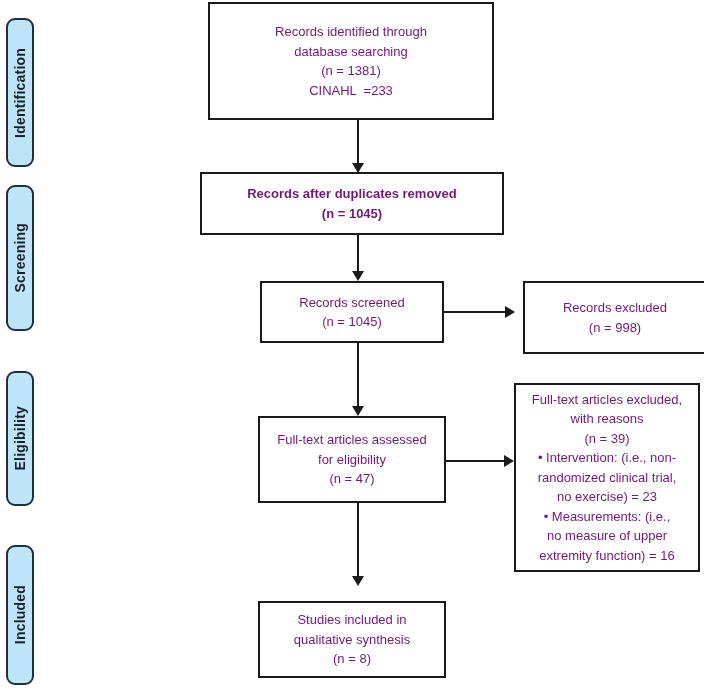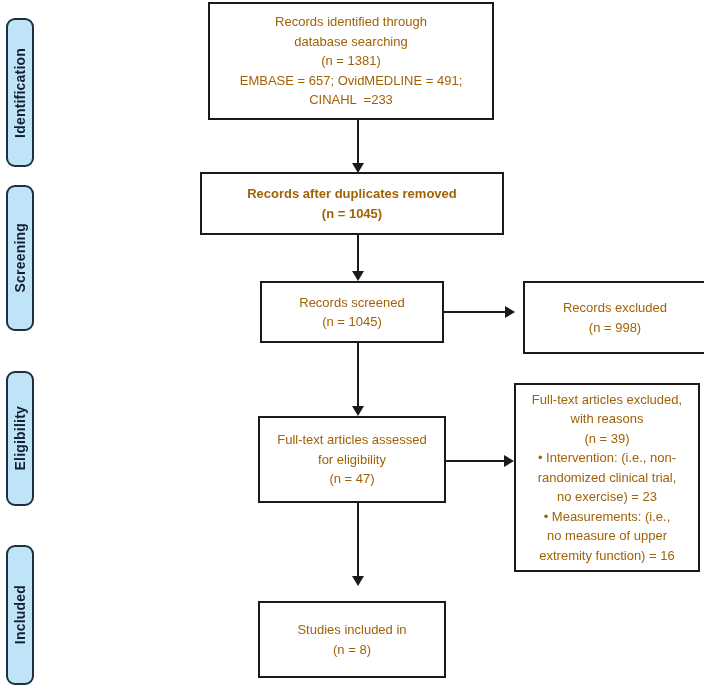--- a/index.html
+++ b/index.html
@@ -42,21 +42,21 @@
   .flow-box {
     position: absolute;
     box-sizing: border-box;
     background: #ffffff;
     border: 2px solid #1a1a1a;
     display: flex;
     flex-direction: column;
     align-items: center;
     justify-content: center;
     text-align: center;
-    color: #a16207;
+    color: #701a75;
     font-size: 13px;
     line-height: 1.5;
     padding: 4px 21px;
   }
   .flow-box .line { display: block; white-space: pre; }
   .flow-box .line.wrap { white-space: normal; }
   
   .conn-v {
     position: absolute;
     width: 2px;
@@ -120,21 +120,20 @@
   <div class="conn-h" style="left:446px; top:460px; width:62px;"></div>
   <div class="arrow-right" style="left:504px; top:455px;"></div>
 
   <div class="conn-v" style="left:357px; top:493px; height:85px;"></div>
   <div class="arrow-down" style="left:352px; top:576px;"></div>
 
   <div class="flow-box" style="left:208px; top:2px; width:286px; height:118px;">
     <span class="line">Records identified through</span>
     <span class="line">database searching</span>
     <span class="line">(n = 1381)</span>
-    <span class="line">EMBASE = 657; OvidMEDLINE = 491;</span>
     <span class="line">CINAHL  =233</span>
   </div>
 
   <div class="flow-box" style="left:200px; top:172px; width:304px; height:63px;font-weight:bold;">
     <span class="line">Records after duplicates removed</span>
     <span class="line">(n = 1045)</span>
   </div>
 
   <div class="flow-box" style="left:260px; top:281px; width:184px; height:62px;">
     <span class="line">Records screened</span>
@@ -155,16 +154,17 @@
   <div class="flow-box" style="left:514px; top:383px; width:186px; height:189px;">
     <span class="line">Full-text articles excluded,</span>
     <span class="line">with reasons</span>
     <span class="line">(n = 39)</span>
     <span class="line wrap">• Intervention: (i.e., non-randomized clinical trial, no exercise) = 23</span>
     <span class="line wrap">• Measurements: (i.e., no measure of upper extremity function) = 16</span>
   </div>
 
   <div class="flow-box" style="left:258px; top:586px; width:188px; height:77px;margin-top:15px;">
     <span class="line">Studies included in</span>
+    <span class="line">qualitative synthesis</span>
     <span class="line">(n = 8)</span>
   </div>
 
 </div>
 
 </body></html>

